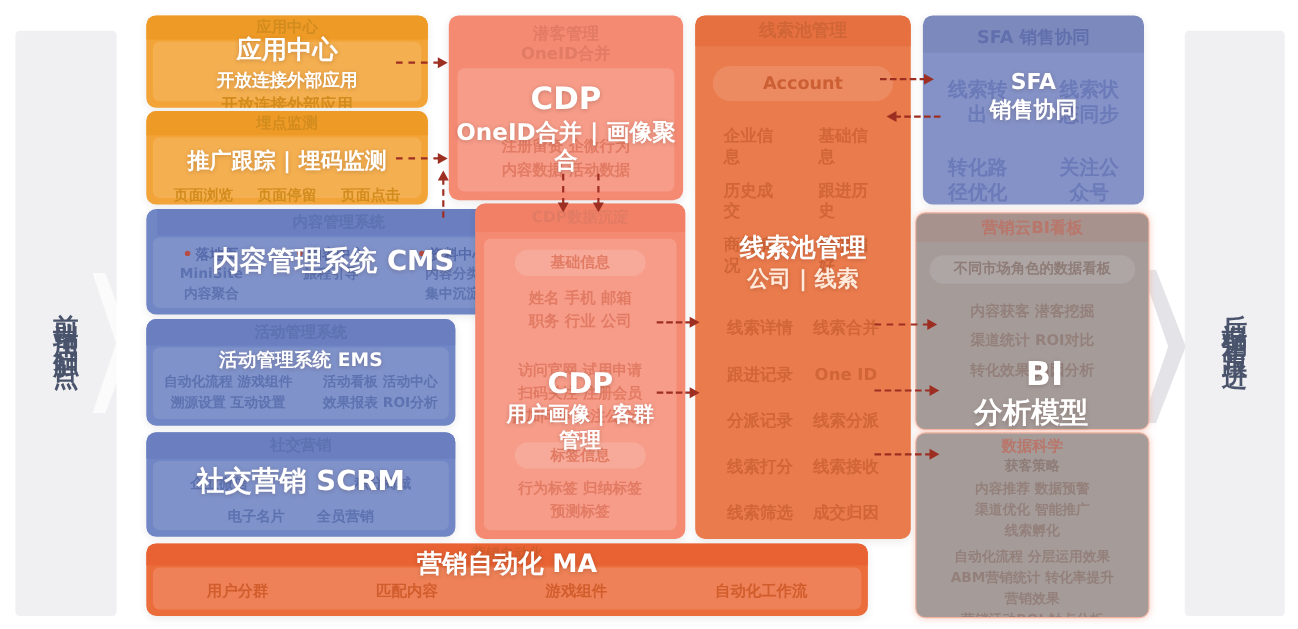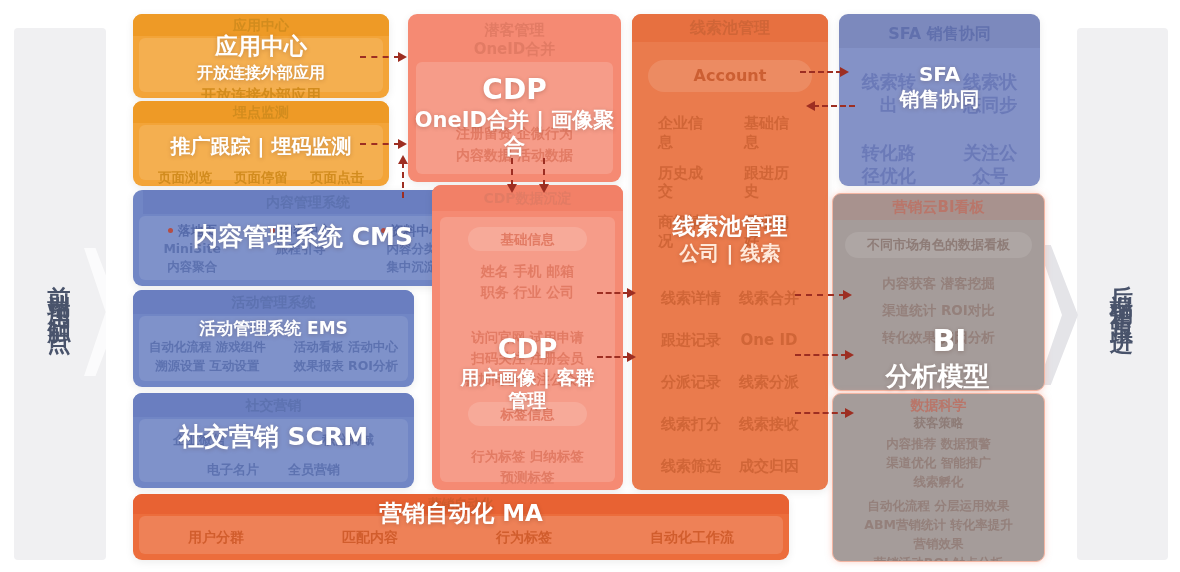--- a/index.html
+++ b/index.html
@@ -170,21 +170,21 @@
       <div class="ghost" style="margin-top:10px;font-size:14px;line-height:21px;color:var(--salmon-ghost);">
         <div>姓名 手机 邮箱</div>
         <div>职务 行业 公司</div>
       </div>
       <div class="ghost" style="margin-top:24px;font-size:13.5px;line-height:21px;color:var(--salmon-ghost);">
         <div>访问官网 试用申请</div>
         <div>扫码关注 注册会员</div>
         <div>参加问卷 关注公众号</div>
       </div>
       <div class="ghost" style="margin:12px auto 0;width:68%;height:24px;line-height:24px;border-radius:12px;background:rgba(255,255,255,.14);font-size:13.5px;color:var(--salmon-ghost);">标签信息</div>
-      <div class="ghost" style="margin-top:20px;font-size:13.5px;line-height:21px;color:var(--salmon-ghost);">
+      <div class="ghost" style="margin-top:8px;font-size:13.5px;line-height:21px;color:var(--salmon-ghost);">
         <div>行为标签 归纳标签</div>
         <div>预测标签</div>
       </div>
     </div>
     <div class="overlay" style="top:148px;">
       <div style="font-size:26px;">CDP</div>
       <div style="font-size:19px;">用户画像 | 客群</div>
       <div style="font-size:19px;">管理</div>
     </div>
   </div>
@@ -259,21 +259,21 @@
   <div class="overlay" style="left:832px;right:auto;width:211px;top:322px;">
     <div style="font-size:30px;padding-left:24px;">BI</div>
     <div style="font-size:26px;">分析模型</div>
   </div>
 
   <div class="blk" style="left:133px;top:494px;width:656px;height:66px;background:var(--ma);">
     <div class="blk-hdr" style="height:20px;line-height:20px;font-size:13px;background:var(--ma-hdr);color:var(--ma-ghost);">营销自动化</div>
     <div class="panel" style="position:absolute;left:6px;right:6px;top:22px;bottom:6px;background:rgba(255,255,255,.14);display:flex;align-items:flex-end;justify-content:space-around;padding-bottom:7px;">
       <span class="ghost" style="font-size:14px;color:var(--ma-ghost);">用户分群</span>
       <span class="ghost" style="font-size:14px;color:var(--ma-ghost);">匹配内容</span>
-      <span class="ghost" style="font-size:14px;color:var(--ma-ghost);">行为标签</span>
+      <span class="ghost" style="font-size:14px;color:var(--ma-ghost);">游戏组件</span>
       <span class="ghost" style="font-size:14px;color:var(--ma-ghost);">自动化工作流</span>
     </div>
     <div class="overlay" style="top:5px;font-size:23px;">营销自动化  MA</div>
   </div>
 
   <div class="ar ar-h head-r" style="left:360px;top:56px;width:40px;"></div>
   <div class="ar ar-h head-r" style="left:360px;top:143px;width:40px;"></div>
   <div class="ar ar-v head-u" style="left:402px;top:162px;height:36px;"></div>
   <div class="ar ar-v head-d" style="left:511px;top:158px;height:28px;"></div>
   <div class="ar ar-v head-d" style="left:543px;top:158px;height:28px;"></div>

